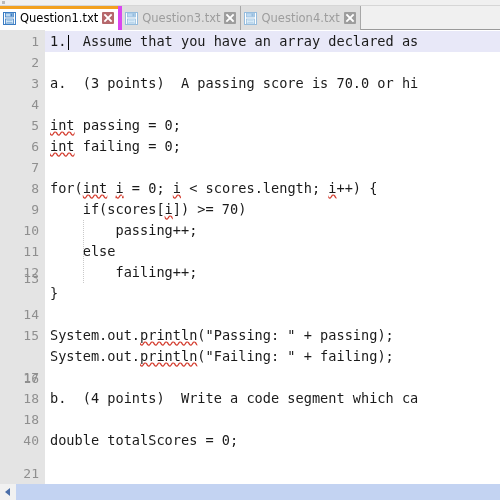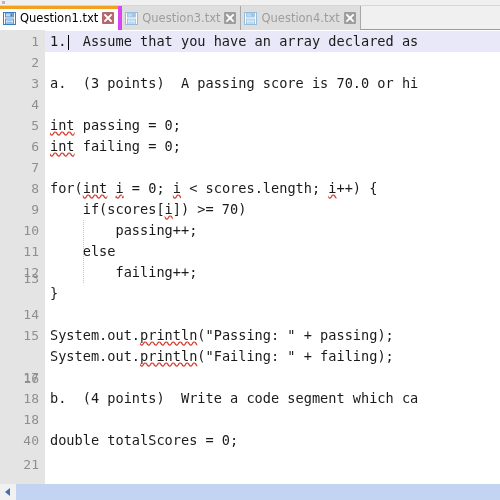--- a/index.html
+++ b/index.html
@@ -205,21 +205,21 @@
         <div class="num" style="top: 211px;">11</div>
         <div class="num" style="top: 232px;">12</div>
         <div class="num" style="top: 238px;">13</div>
         <div class="num" style="top: 274px;">14</div>
         <div class="num" style="top: 295px;">15</div>
         <div class="num" style="top: 328px; margin-top: 10px;">16</div>
         <div class="num" style="top: 337px;">17</div>
         <div class="num" style="top: 358px;">18</div>
         <div class="num" style="top: 379px;">18</div>
         <div class="num" style="top: 400px;">40</div>
-        <div class="num" style="top: 424px;">21</div>
+        <div class="num" style="top: 433px;">21</div>
       </div>
     <div class="codearea" id="codearea">
         <div class="crow cur" style="top: 1px;">1.  Assume that you have an array declared as</div>
         <div class="crow" style="top: 22px;"></div>
         <div class="crow" style="top: 43px;">a.  (3 points)  A passing score is 70.0 or hi</div>
         <div class="crow" style="top: 64px;"></div>
         <div class="crow" style="top: 85px;"><span class="sq">int</span> passing = 0;</div>
         <div class="crow" style="top: 106px;"><span class="sq">int</span> failing = 0;</div>
         <div class="crow" style="top: 127px;"></div>
         <div class="crow" style="top: 148px;">for(<span class="sq">int</span> <span class="sq">i</span> = 0; <span class="sq">i</span> &lt; scores.length; <span class="sq">i</span>++) {</div>

